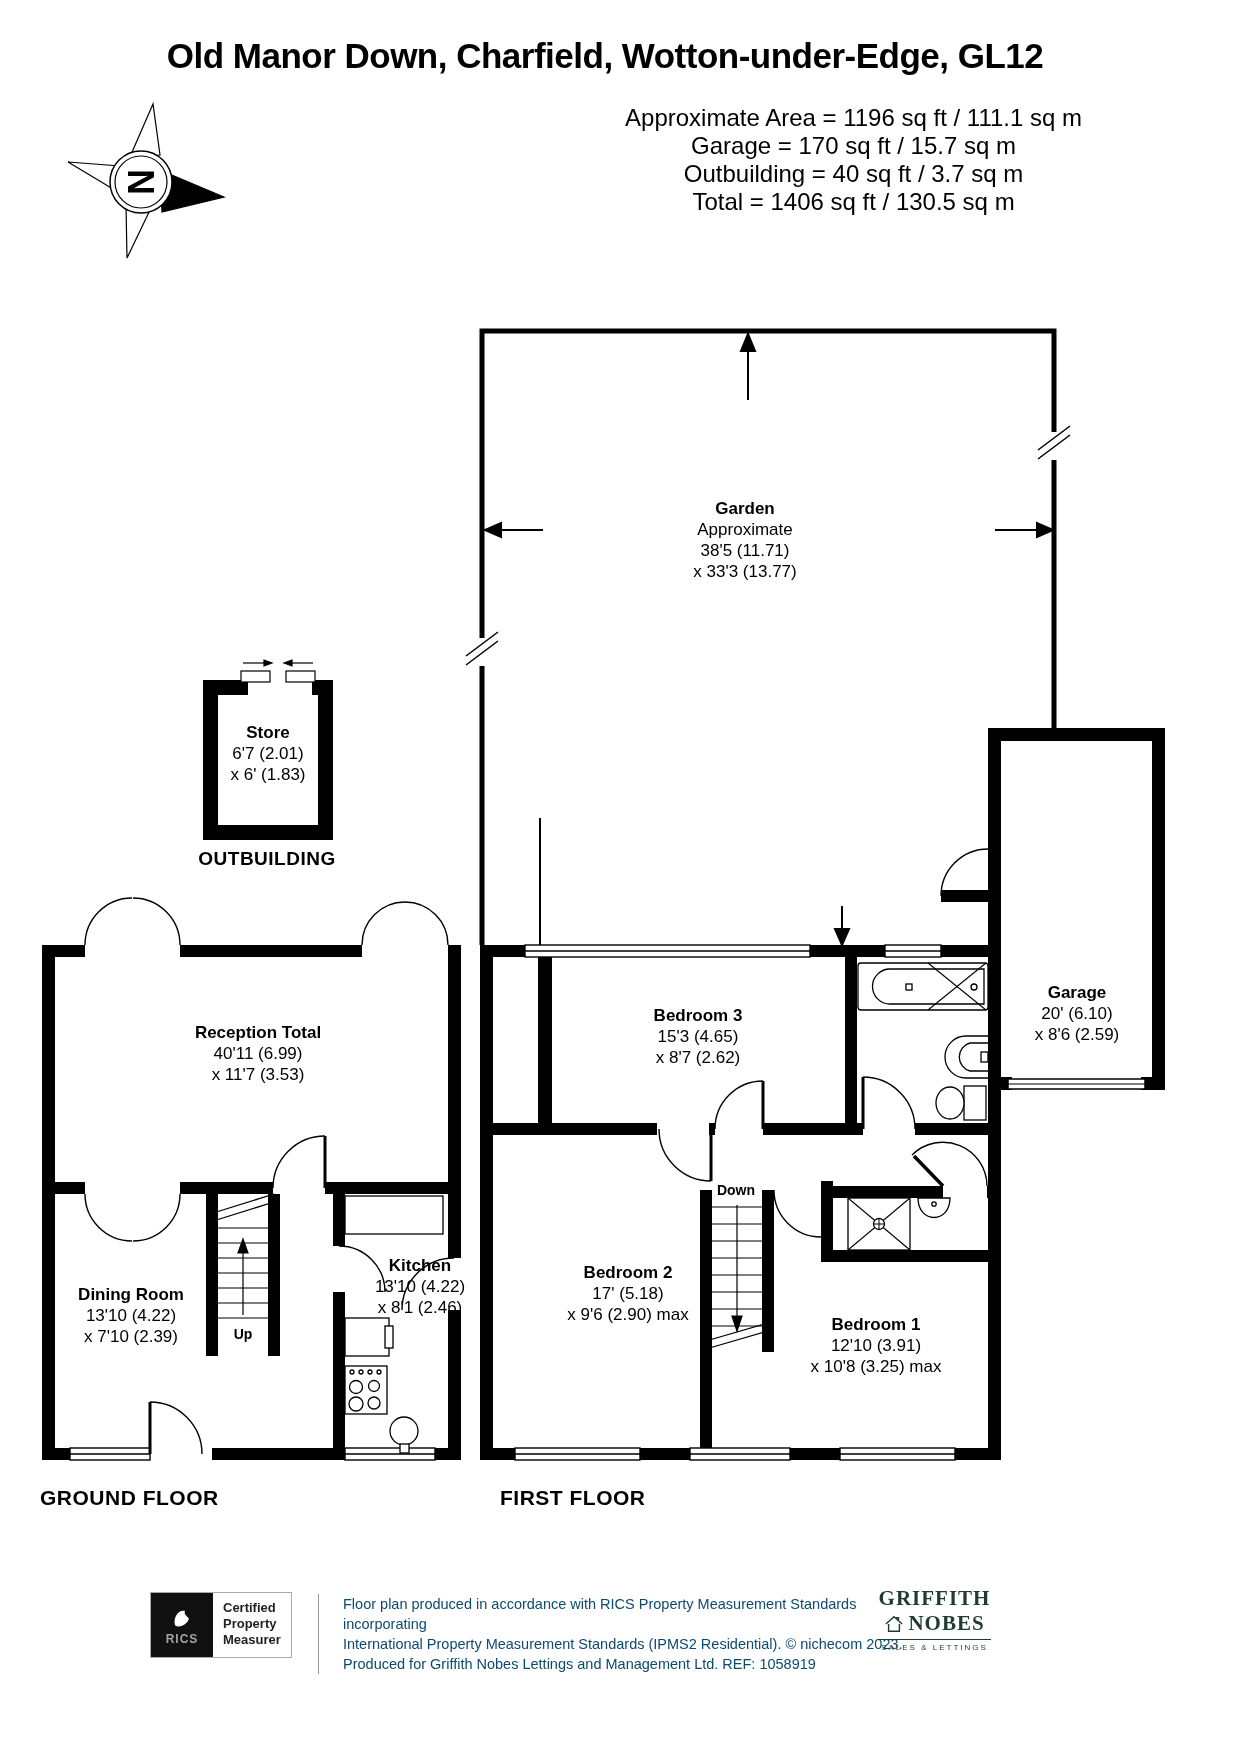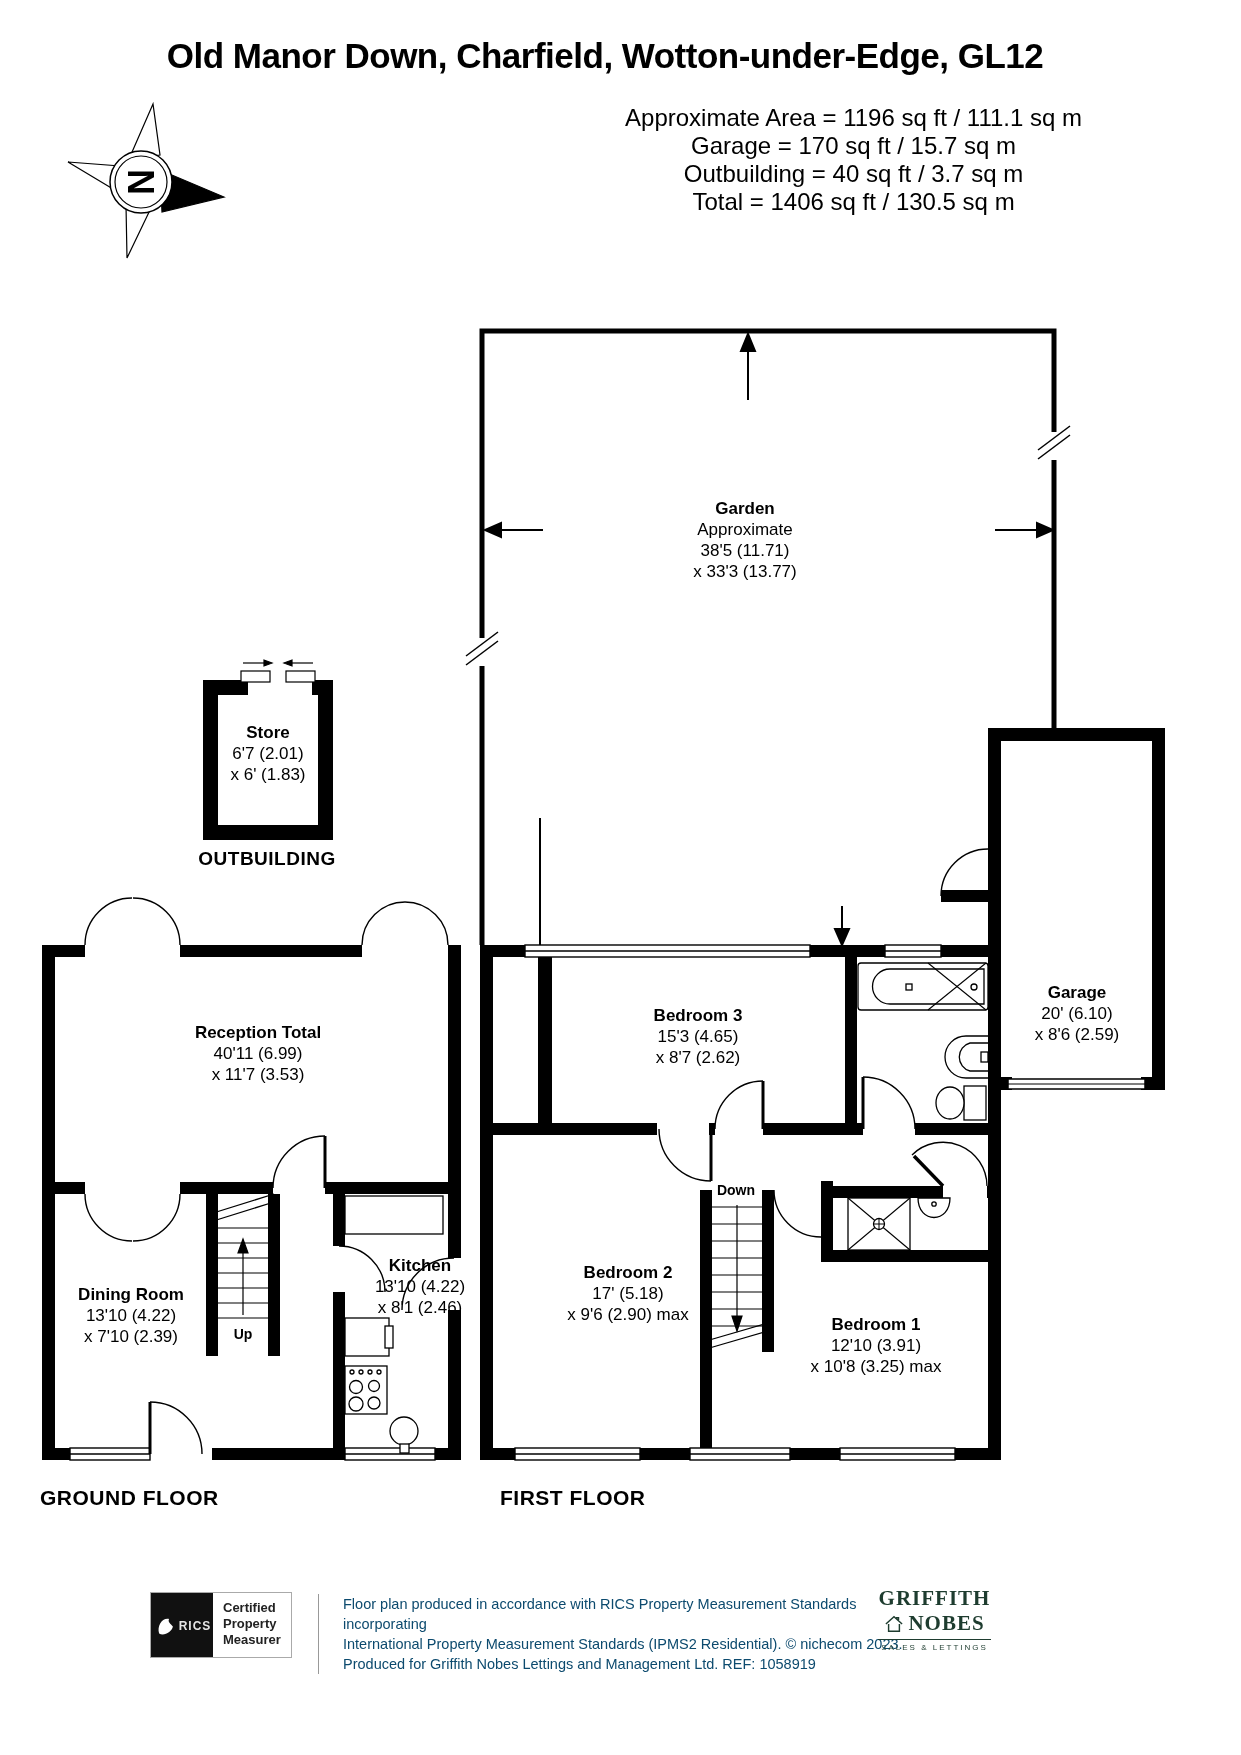--- a/index.html
+++ b/index.html
@@ -11,21 +11,21 @@
   .areas .small{font-size:16px;line-height:22px;margin-top:4px;}
   .plan{position:absolute;left:0;top:0;}
   .room-label{position:absolute;transform:translateX(-50%);text-align:center;
               font-size:17px;line-height:21px;white-space:nowrap;}
   .room-label .rname{font-weight:bold;}
   .stair-label{position:absolute;transform:translateX(-50%);font-size:14px;font-weight:bold;}
   .floor-label{position:absolute;font-size:21px;font-weight:bold;letter-spacing:0.5px;}
   .outb-label{position:absolute;transform:translateX(-50%);font-size:19px;font-weight:bold;letter-spacing:0.5px;}
   
   .rics-badge{position:absolute;left:150px;top:1592px;display:flex;border:1px solid #aaa;background:#fff;}
-  .rics-black{width:62px;height:64px;background:#111;color:#e5e5e5;display:flex;flex-direction:row;
+  .rics-black{width:62px;height:64px;background:#111;color:#a3a3a3;display:flex;flex-direction:column;
               align-items:center;justify-content:center;}
   .rics-black .rics-word{font-size:12px;font-weight:bold;letter-spacing:1px;margin-top:2px;}
   .rics-text{padding:7px 10px 0 10px;font-size:13px;font-weight:bold;color:#222;line-height:16px;}
   .foot-text{position:absolute;left:318px;top:1594px;width:575px;font-size:14.5px;line-height:20px;
              color:#0c4a6e;border-left:1px solid #999;padding-left:24px;}
   .gn-logo{position:absolute;left:872px;top:1586px;width:125px;text-align:center;
            font-family:"Liberation Serif",serif;color:#1e3c2f;}
   .gn-top{font-size:21px;font-weight:bold;letter-spacing:1px;}
   .gn-mid{font-size:21px;font-weight:bold;letter-spacing:1px;display:flex;align-items:center;justify-content:center;gap:4px;}
   .gn-rule{height:1px;background:#1e3c2f;margin:3px 6px;}

